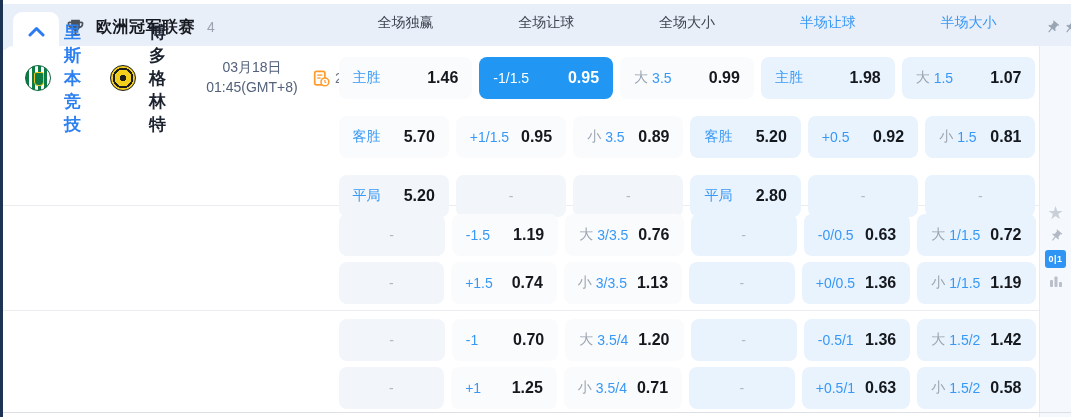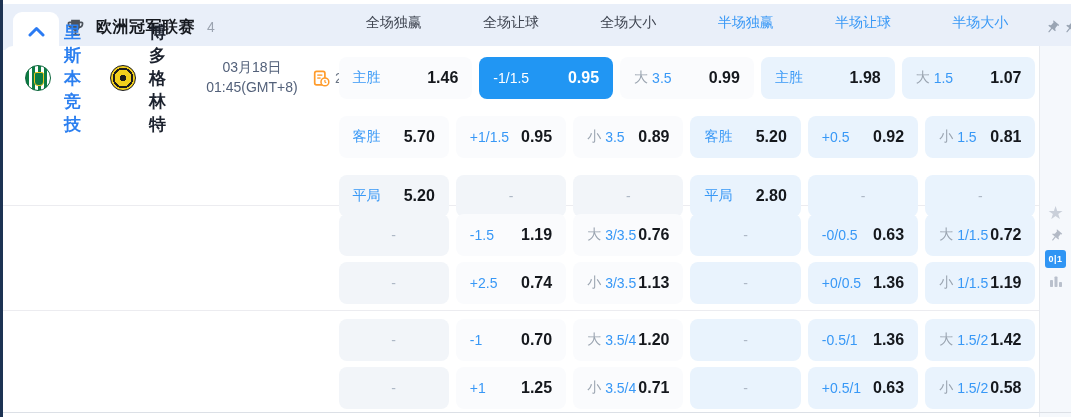--- a/index.html
+++ b/index.html
@@ -45,21 +45,21 @@
     justify-content:space-between; padding:0 14px; cursor:pointer;
   }
   .cell.center { justify-content:center; cursor:default; }
   .v-plain { background:#fafbfd; }
   .v-gray  { background:#f2f5f9; }
   .v-half  { background:#e9f3fd; }
   .v-highlight { background:#2196f3;align-items:center; }
   .lblgrp { display:flex; align-items:center; }
   .pre  { color:#9aa4b0; font-size:14px; margin-right:4px; }
   .lbl  { color:#3898f6; font-size:14px; }
-  .odds { color:#15181d; font-size:16px; font-weight:700; }
+  .odds { color:#15181d; font-size:16px; font-weight:700;margin-left:10px; }
   .v-highlight .lbl, .v-highlight .pre { color:#ffffff; }
   .v-highlight .odds { color:#ffffff; }
   .dash { color:#aeb8c6; font-size:14px; }
 
   
   .team-row { height:42px; display:flex; align-items:center; gap:13px; padding-left:22px; cursor:pointer; }
   .team-name { font-size:17px; font-weight:700; }
   .team-name.home { color:#2b7ff0; }
   .team-name.away { color:#1c222e; }
   .logo { width:26px; height:26px; border-radius:50%; flex:none; }
@@ -111,21 +111,20 @@
             <path d="M19 5h-2V3H7v2H5c-1.1 0-2 .9-2 2v1c0 2.55 1.92 4.63 4.39 4.94.63 1.5 1.98 2.63 3.61 2.96V19H7v2h10v-2h-4v-3.1c1.63-.33 2.98-1.46 3.61-2.96C19.08 12.63 21 10.55 21 8V7c0-1.1-.9-2-2-2zM5 8V7h2v3.82C5.84 10.4 5 9.3 5 8zm14 0c0 1.3-.84 2.4-2 2.82V7h2v1z"></path>
           </svg>
       </span>
       <span class="league-title">欧洲冠军联赛</span>
       <span class="league-count">4</span>
     </div>
     <div class="header-cols">
         <div class="hcol full">全场独赢</div>
         <div class="hcol full">全场让球</div>
         <div class="hcol full">全场大小</div>
-        <div class="hcol half">半场独赢</div>
         <div class="hcol half">半场让球</div>
         <div class="hcol half">半场大小</div>
       </div>
     <div class="header-pins">
       <span class="icon-btn">
         <svg width="15" height="15" viewBox="0 0 24 24" fill="#9aa5b4" style="transform:rotate(40deg);">
             <path d="M16 9V4h1c.55 0 1-.45 1-1s-.45-1-1-1H7c-.55 0-1 .45-1 1s.45 1 1 1h1v5c0 1.66-1.34 3-3 3v2h5.97v7l1 1 1-1v-7H19v-2c-1.66 0-3-1.34-3-3z"></path>
           </svg>
       </span>
       <span class="icon-btn">
@@ -361,21 +360,21 @@
           </div>
           <div class="row">
             <div class="cellw">
               <div class="cell v-gray center">
                 <span class="dash">-</span>
               </div>
             </div>
             <div class="cellw">
               <div class="cell v-plain">
                 <span class="lblgrp">
-                  <span class="lbl">+2.5</span>
+                  <span class="lbl">+1.5</span>
                 </span>
                 <span class="odds">0.74</span>
               </div>
             </div>
             <div class="cellw">
               <div class="cell v-plain">
                 <span class="lblgrp">
                   <span class="pre">小</span>
                   <span class="lbl">3/3.5</span>
                 </span>

